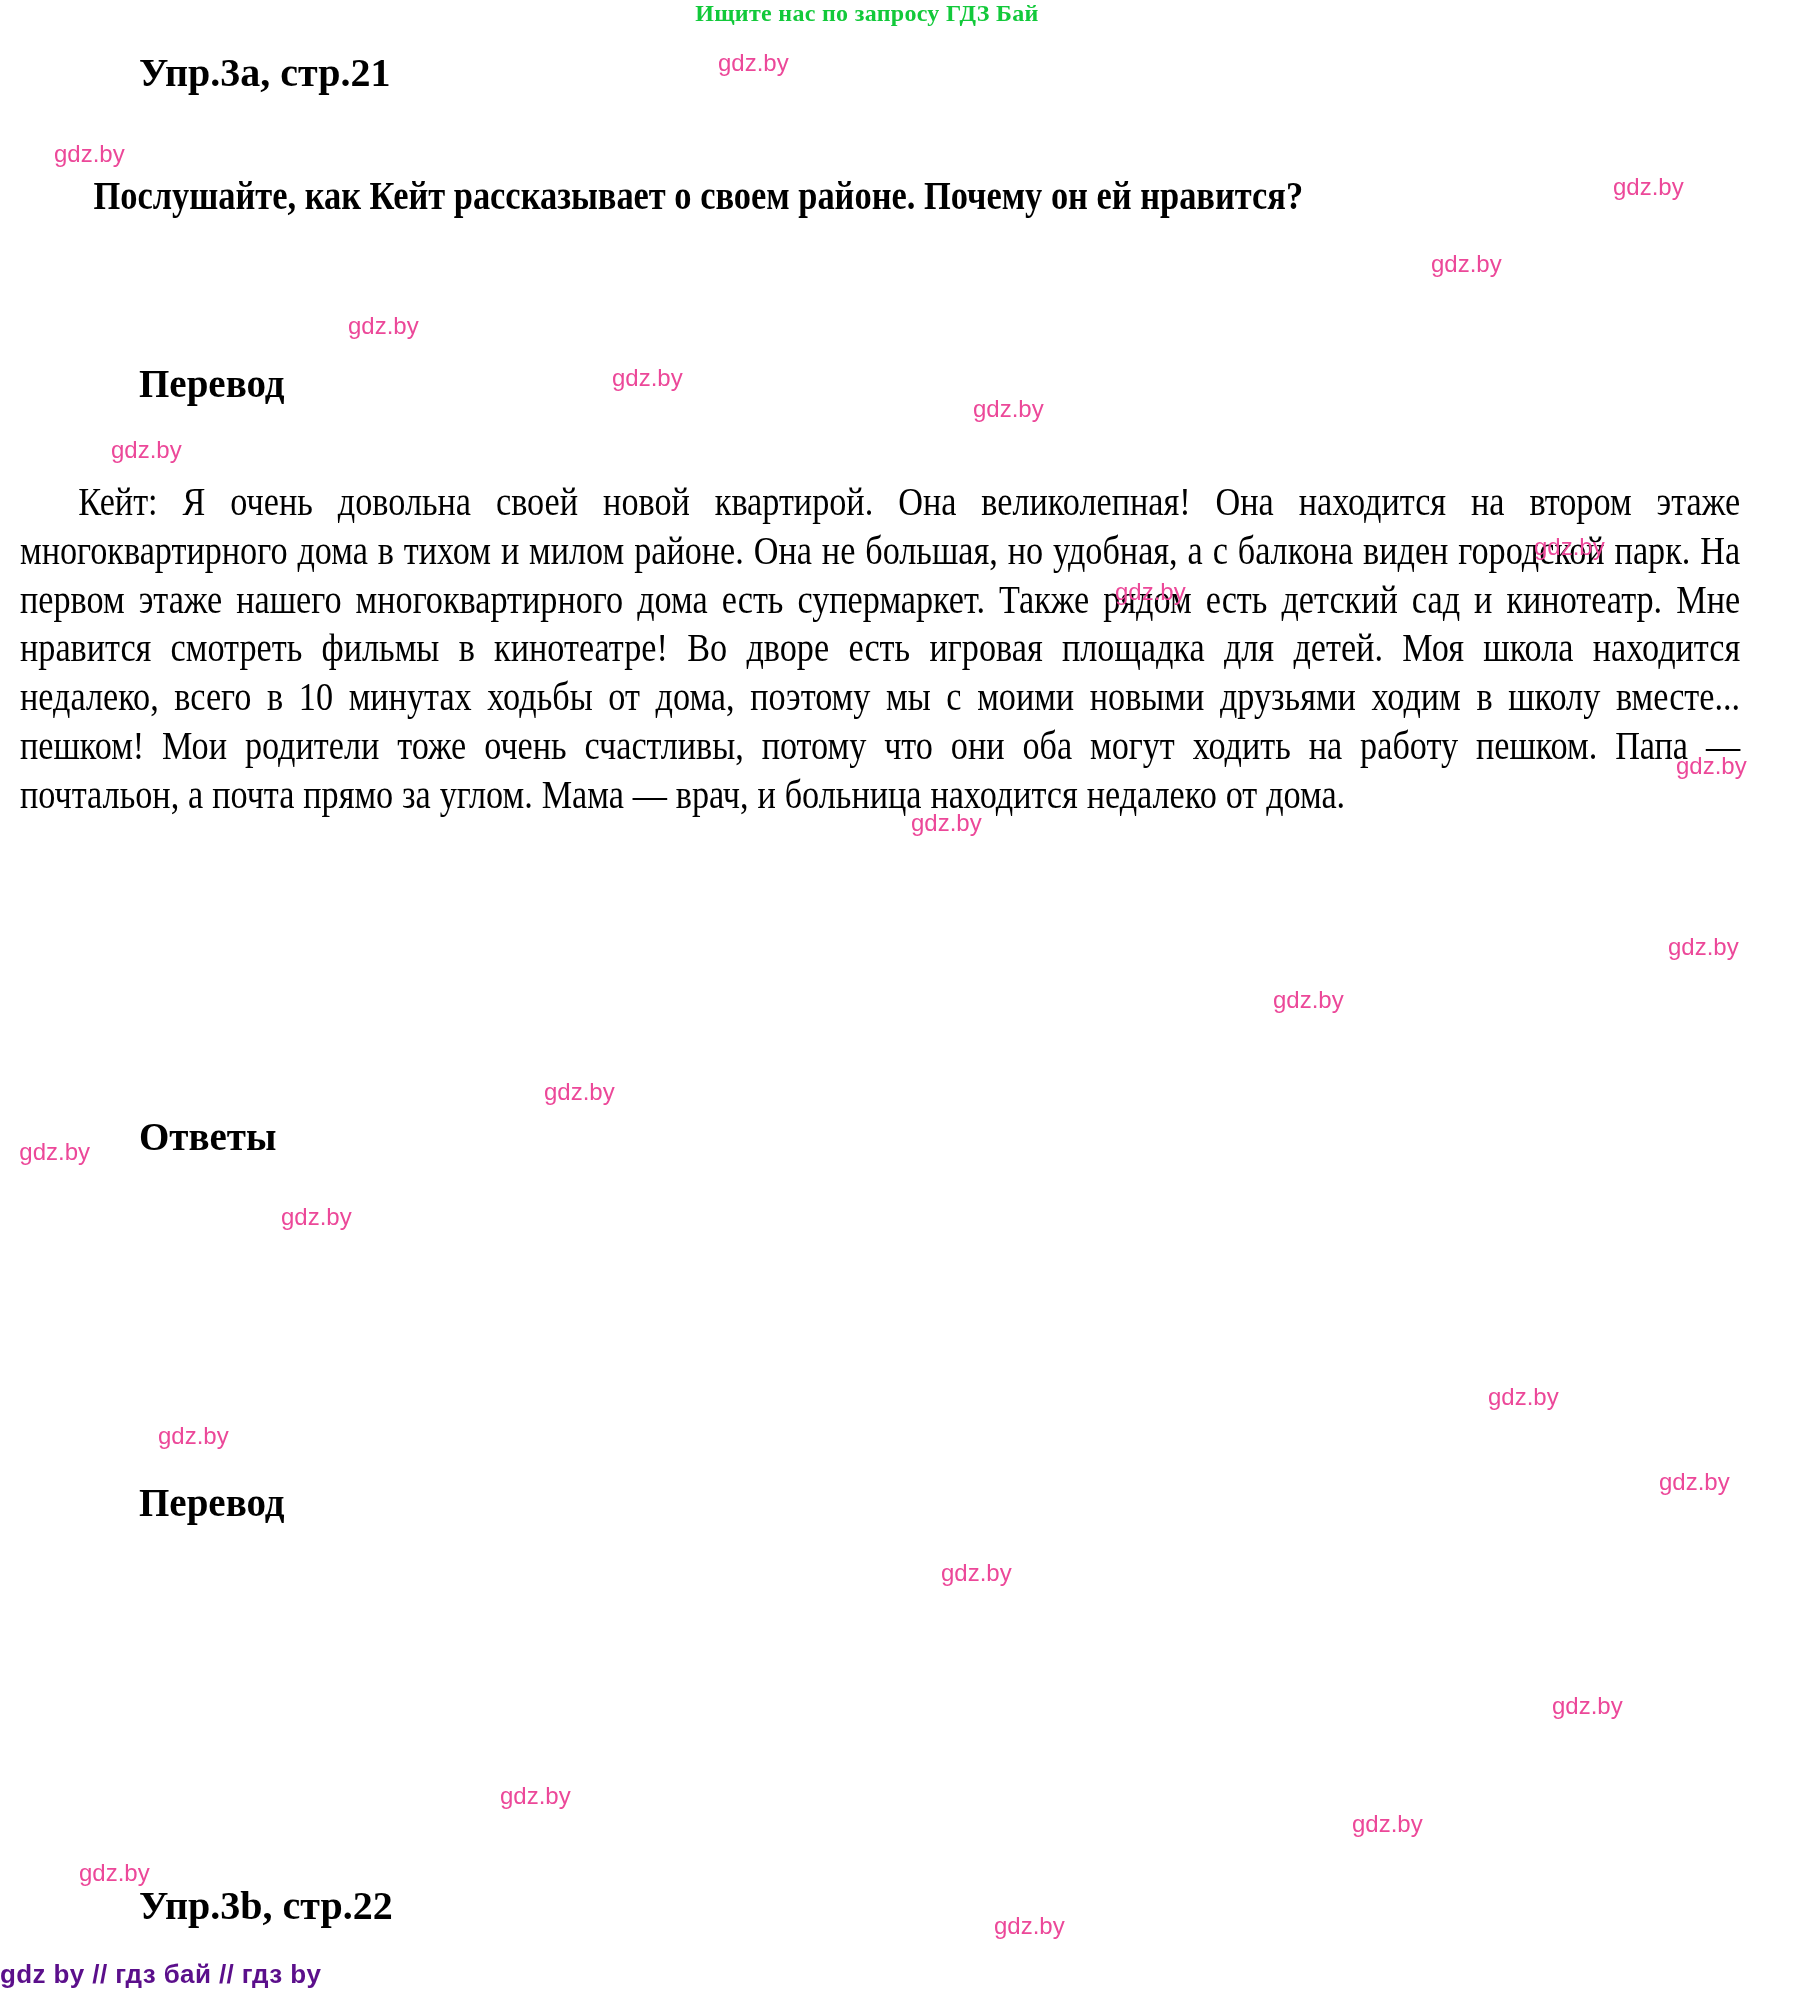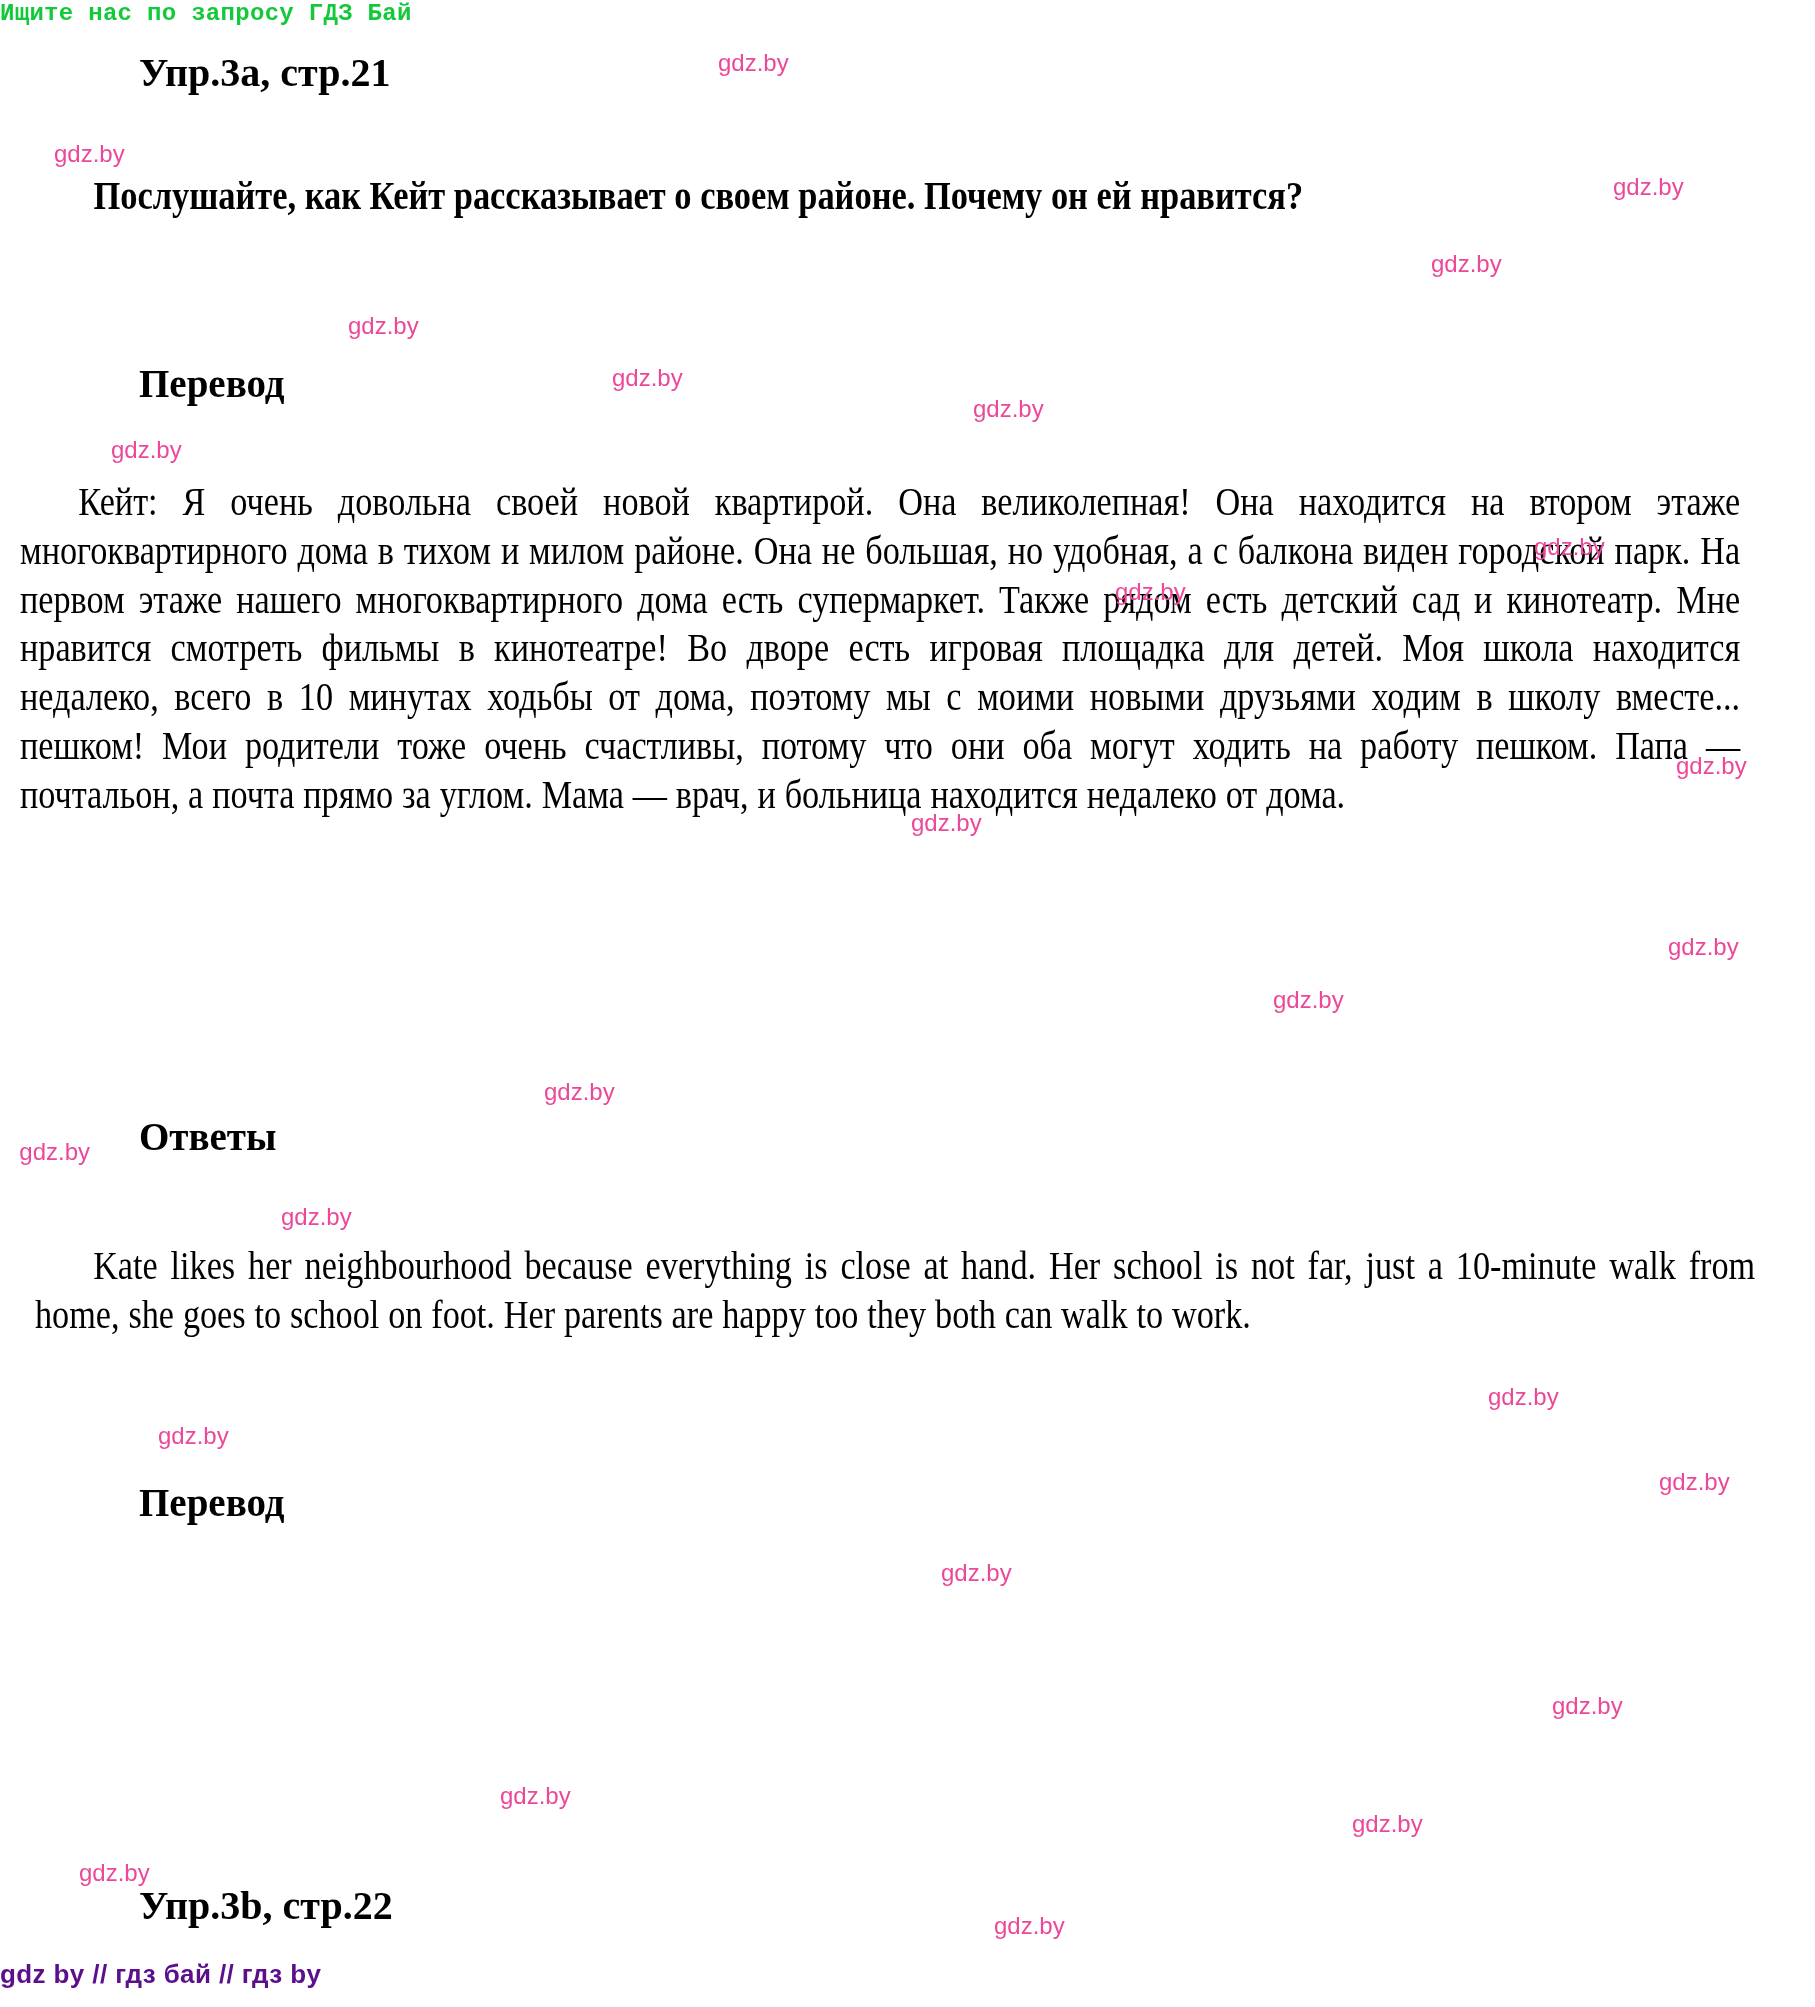--- a/index.html
+++ b/index.html
@@ -20,21 +20,22 @@
     width: 1815px;
     height: 2008px;
   }
 
   
   .promo-bar {
     position: absolute;
     top: 0px;
     left: 0;
     width: 1734px;
-    font-family: Liberation Mono, monospace;
+    text-align: center;
+    font-family: Liberation Serif, serif;
     font-weight: bold;
     font-size: 24px;
     color: #12c93a;
     letter-spacing: 0.3px;
     white-space: nowrap;
   }
 
   .ex-heading {
     font-family: "Liberation Serif", "DejaVu Serif", serif;
     font-weight: bold;
@@ -127,23 +128,20 @@
   </div>
 
   <div class="abs section-heading" style="left:35px; top:364px; width:1721px;">Перевод</div>
 
   <div class="abs" style="left:20px; top:478px; width:1721px;">
     <p class="body-par">Кейт: Я очень довольна своей новой квартирой. Она великолепная! Она находится на втором этаже многоквартирного дома в тихом и милом районе. Она не большая, но удобная, а с балкона виден городской парк. На первом этаже нашего многоквартирного дома есть супермаркет. Также рядом есть детский сад и кинотеатр. Мне нравится смотреть фильмы в кинотеатре! Во дворе есть игровая площадка для детей. Моя школа находится недалеко, всего в 10 минутах ходьбы от дома, поэтому мы с моими новыми друзьями ходим в школу вместе... пешком! Мои родители тоже очень счастливы, потому что они оба могут ходить на работу пешком. Папа — почтальон, а почта прямо за углом. Мама — врач, и больница находится недалеко от дома.</p>
   </div>
 
   <div class="abs section-heading" style="left:35px; top:1117px; width:1721px;">Ответы</div>
 
-  <div class="abs" style="left:35px; top:1242px; width:1721px;">
-    <p class="body-par">Kate likes her neighbourhood because everything is close at hand. Her school is not far, just a 10-minute walk from home, she goes to school on foot. Her parents are happy too they both can walk to work.</p>
-  </div>
 
   <div class="abs section-heading" style="left:35px; top:1483px; width:1721px;">Перевод</div>
 
 
   <div class="abs ex-heading" style="left:35px; top:1886px; width:1721px;">Упр.3b, стр.22</div>
 
   <div class="footer" style="color: rgb(91, 15, 139);">gdz by  //  гдз бай  //  гдз by</div>
 
   <div id="watermark-layer">
       <div class="wm" style="left: 718px; top: 49px;">gdz.by</div>

